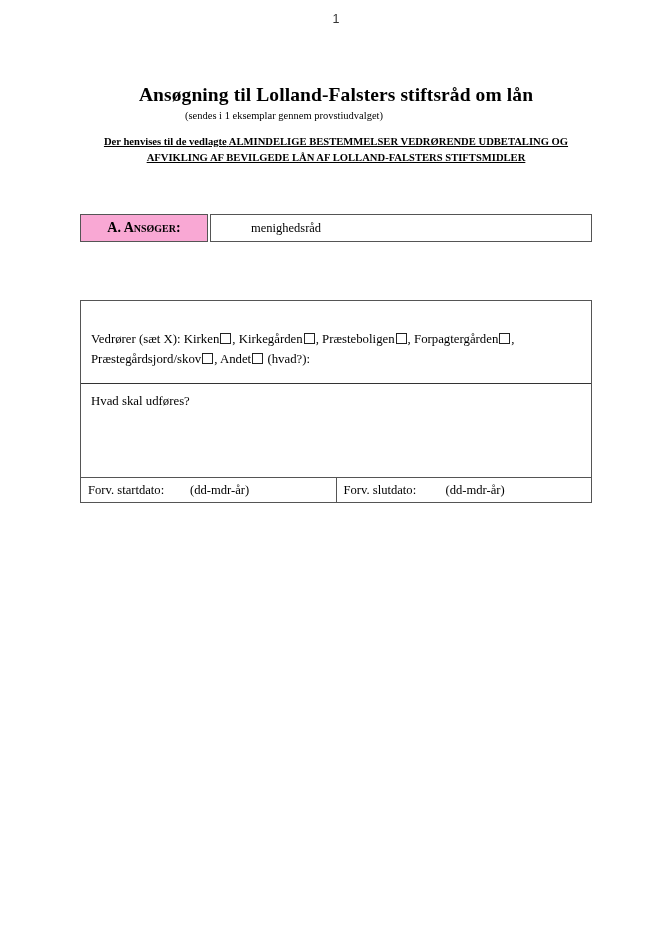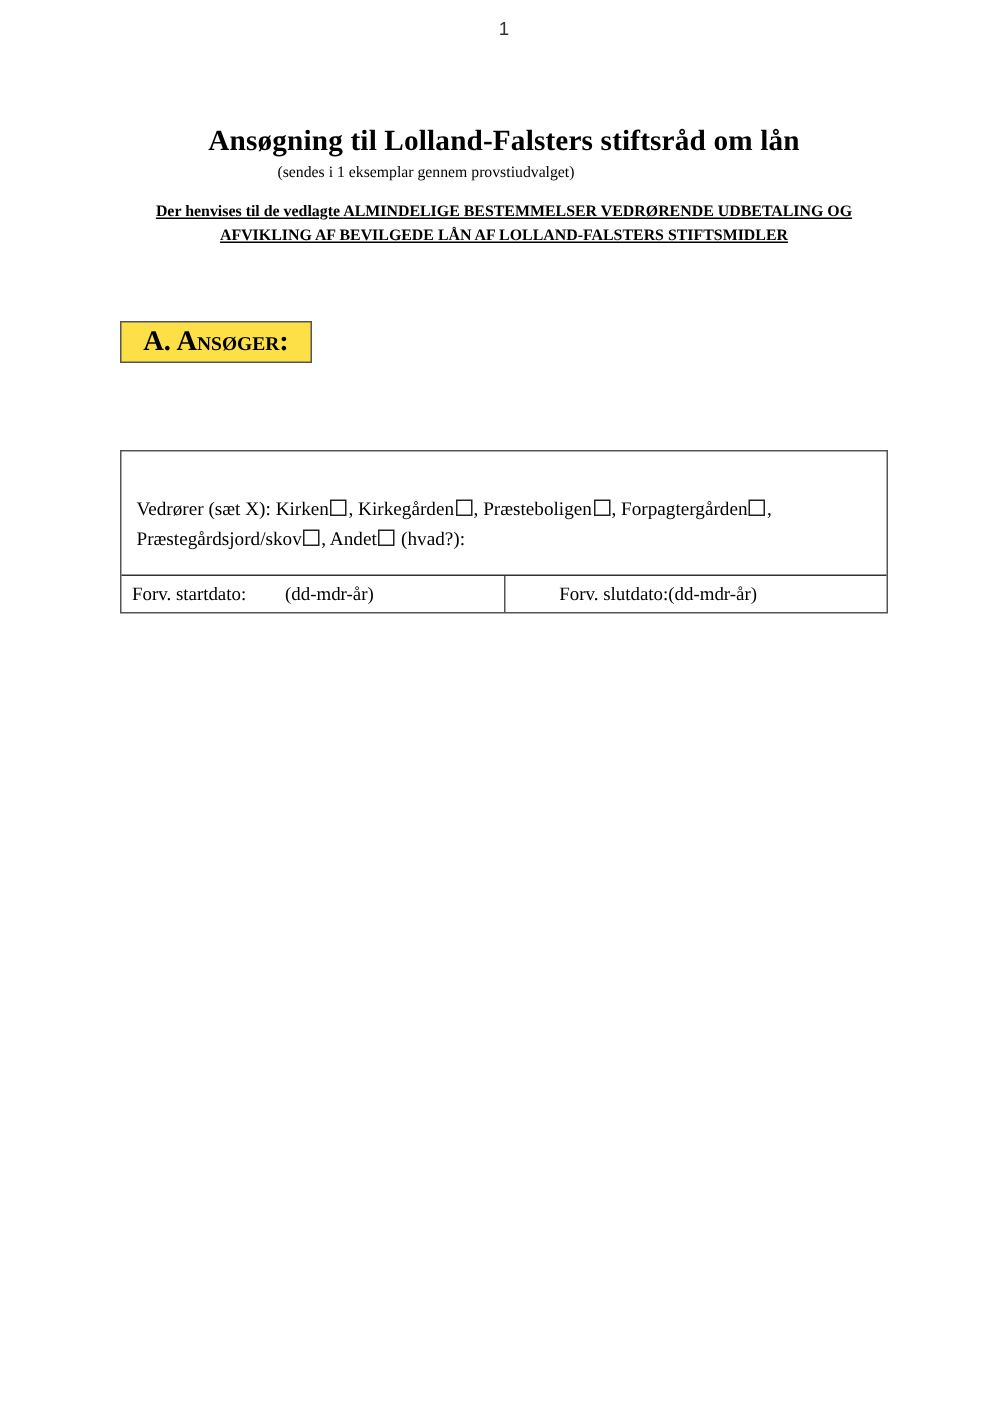--- a/index.html
+++ b/index.html
@@ -76,25 +76,25 @@
     left: 80px;
     top: 214px;
     width: 512px;
     height: 28px;
     display: flex;
     align-items: stretch;
   }
   .section-a-label {
     width: 128px;
     border: 1.3px solid #555555;
-    background: #fde047;
+    background: #f9a8d4;
     display: flex;
     align-items: center;
     justify-content: center;
-    font-size: 19px;
+    font-size: 14px;
     font-weight: bold;
     box-sizing: border-box;
   }
   .smallcaps {
     font-variant: small-caps;
   }
   .section-a-field {
     flex: 1;
     margin-left: 2px;
     border: 1.3px solid #555555;
@@ -158,21 +158,20 @@
   .date-cell {
     flex: 1;
     display: flex;
     align-items: center;
     font-size: 12.6px;
     padding-left: 7px;
     box-sizing: border-box;
   }
   .date-cell.second {
     border-left: 1.3px solid #555555;
-    text-align: right;
   }
   .date-label {
     display: inline-block;
     min-width: 102px;
   }
   .date-format {
     display: inline-block;
   }
 </style>
 </head>
@@ -186,36 +185,40 @@
 
   <div class="doc-subtitle">(sendes i 1 eksemplar gennem provstiudvalget)</div>
 
   <div class="doc-reference">
     <span class="ref-lead">Der henvises til de vedlagte</span>
     <span>ALMINDELIGE BESTEMMELSER VEDRØRENDE UDBETALING OG AFVIKLING AF BEVILGEDE LÅN AF LOLLAND-FALSTERS STIFTSMIDLER</span>
   </div>
 
   <div class="section-a">
     <div class="section-a-label smallcaps">A. Ansøger:</div>
+    <div class="section-a-field">menighedsråd</div>
   </div>
 
   <div class="section-b">
 
 
     <div class="section-b-scope">
       <span>Vedrører (sæt X):</span>
       <span>Kirken</span><span class="checkbox"></span><span>,</span>
       <span>Kirkegården</span><span class="checkbox"></span><span>,</span>
       <span>Præsteboligen</span><span class="checkbox"></span><span>,</span>
       <span>Forpagtergården</span><span class="checkbox"></span><span>,</span>
       <span>Præstegårdsjord/skov</span><span class="checkbox"></span><span>,</span>
       <span>Andet</span><span class="checkbox"></span>
       <span>(hvad?):</span>
     </div>
 
+    <div class="section-b-work">
+      <span>Hvad skal udføres?</span>
+    </div>
 
     <div class="section-b-dates">
       <div class="date-cell">
         <span class="date-label">Forv. startdato:</span>
         <span class="date-format">(dd-mdr-år)</span>
       </div>
       <div class="date-cell second">
         <span class="date-label">Forv. slutdato:</span>
         <span class="date-format">(dd-mdr-år)</span>
       </div>

